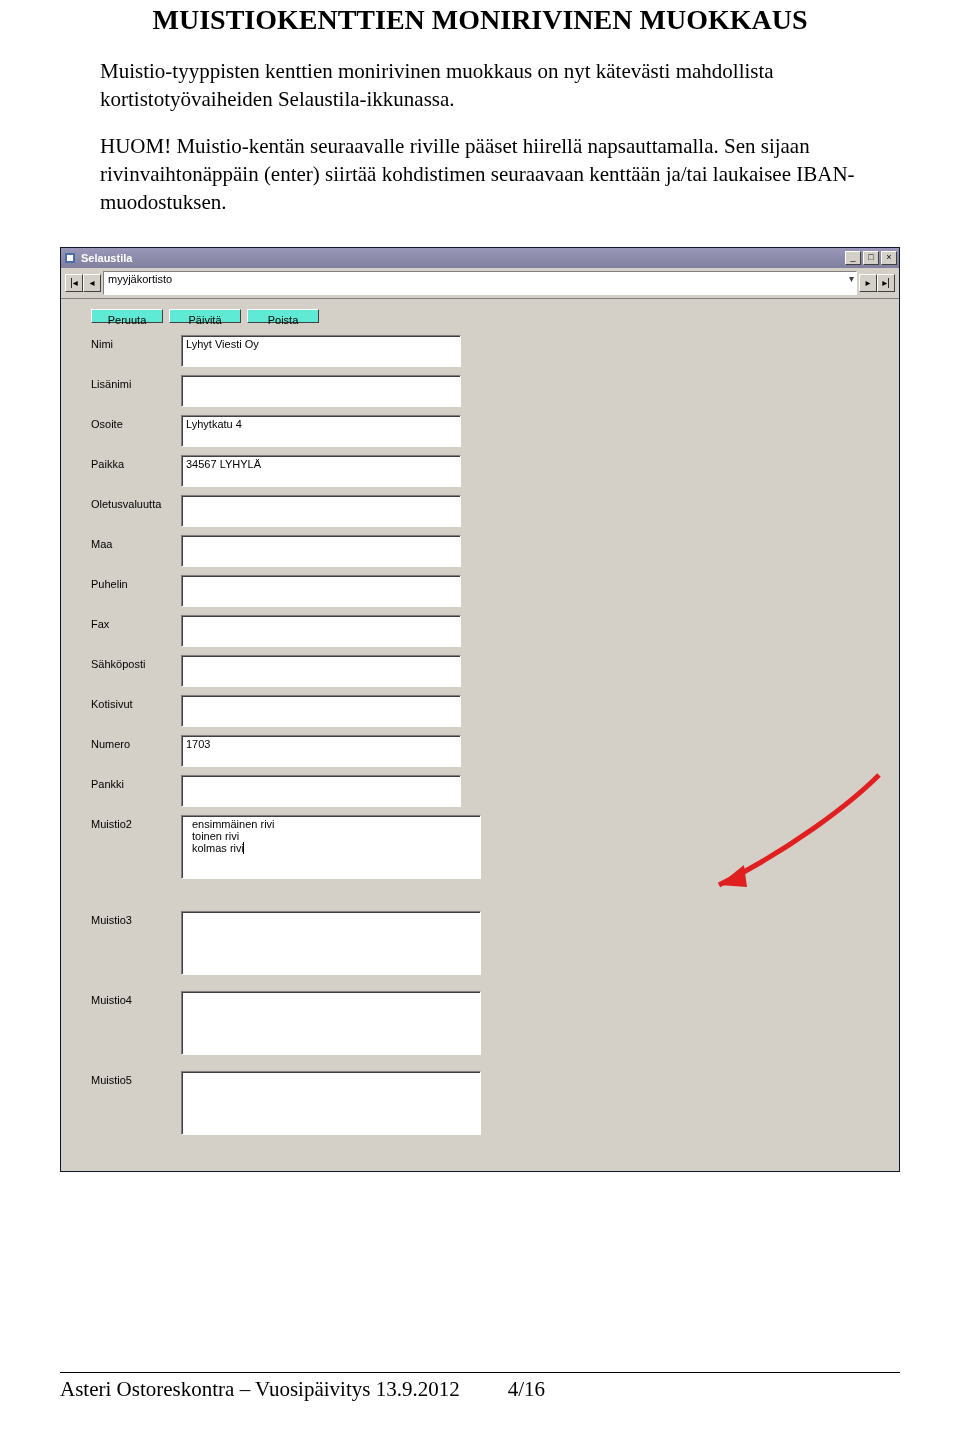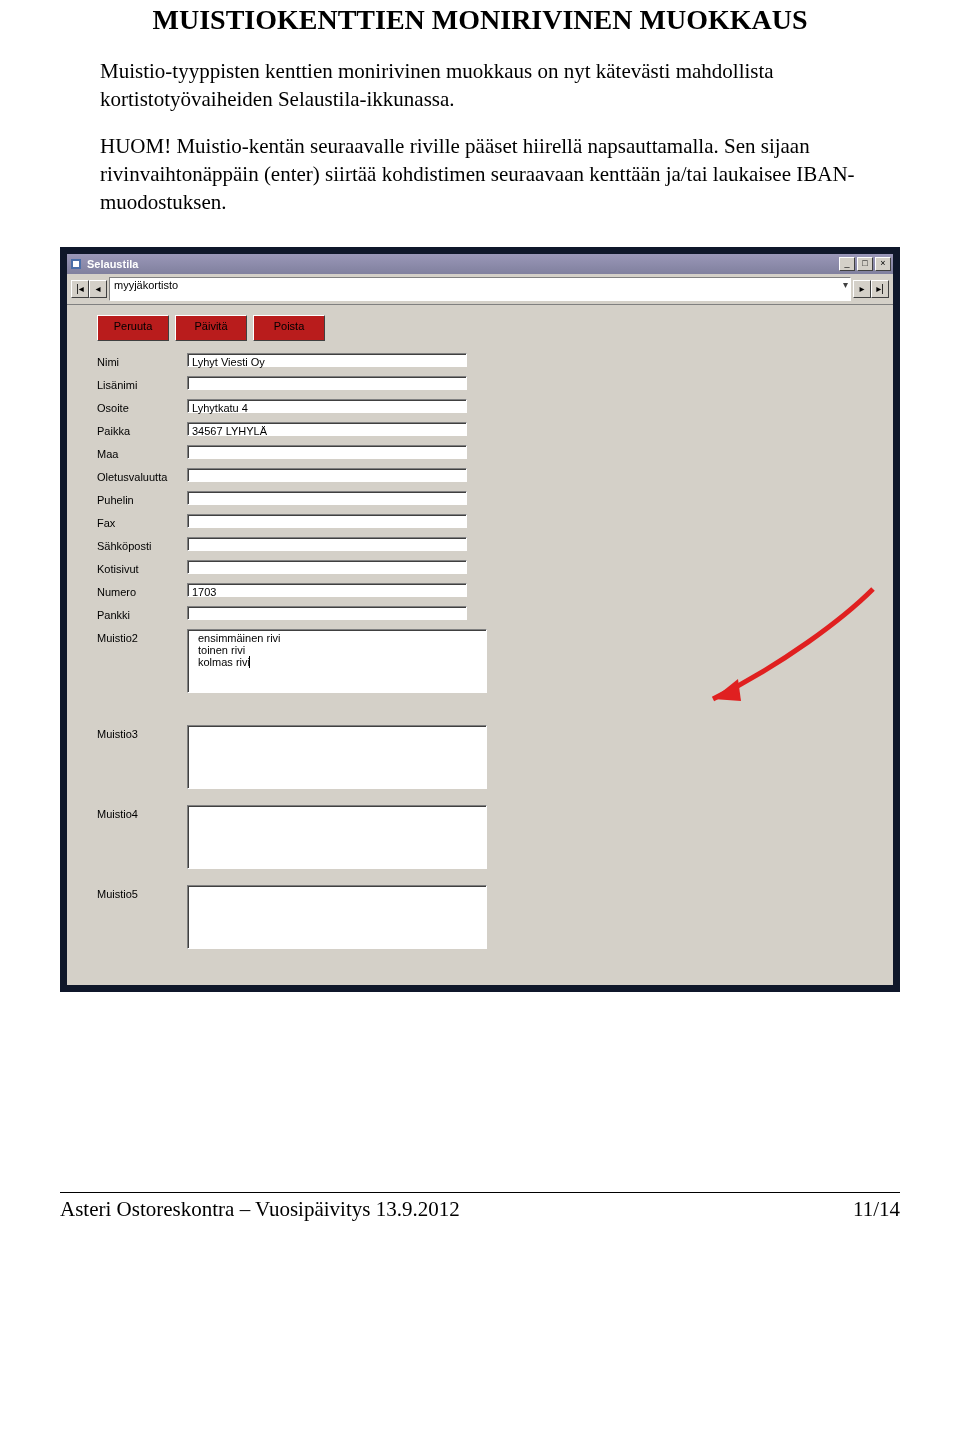--- a/index.html
+++ b/index.html
@@ -22,21 +22,21 @@
   }
   p.body-text {
     font-size: 21px;
     margin: 12px 0 20px 40px;
     line-height: 1.32;
     color: #000;
   }
   
   .app-window {
     margin: 30px 0 0 0;
-    border: 7px solid #0f172a;
+    border: 1px solid #0f172a;
     background: #d4d0c8;
     font-family: Tahoma, Arial, sans-serif;
     font-size: 11px;
     color: #000;
   }
   .titlebar {
     background: linear-gradient(to bottom, #9a97b8, #80809e);
     display: flex;
     align-items: center;
     height: 20px;
@@ -97,22 +97,22 @@
     right: 2px; top: 1px;
     font-size: 10px;
     color: #404040;
   }
   .button-row {
     padding: 10px 30px 4px 30px;
     display: flex;
     gap: 6px;
   }
   .small-btn {
-    width: 72px; height: 26px;
-    background: #b91c1c;
+    width: 72px; height: 14px;
+    background: #5eead4;
     border: 1px solid;
     border-color: #fff #404040 #404040 #fff;
     font-size: 11px;
     text-align: center;
     line-height: 20px;
   }
   .form-area {
     padding: 8px 30px 24px 30px;
     display: flex;
     position: relative;
@@ -128,21 +128,21 @@
   }
   .col-right .field-row { align-items: flex-start; margin-bottom: 12px; }
   .field-label {
     width: 90px;
     font-size: 11px;
     color: #000;
     padding-top: 3px;
   }
   .text-input {
     flex: 0 0 280px;
-    height: 14px;
+    height: 32px;
     background: #fff;
     border: 1px solid;
     border-color: #808080 #fff #fff #808080;
     box-shadow: inset 1px 1px 0 #404040;
     padding: 2px 4px;
     font-size: 11px;
     font-family: Tahoma, Arial, sans-serif;
   }
   .memo-input {
     flex: 0 0 300px;
@@ -174,21 +174,20 @@
     pointer-events: none;
   }
   
   .footer-rule {
     border: 0;
     border-top: 1px solid #000;
     margin: 200px 0 4px 0;
   }
   .footer-row {
     display: flex;
-    justify-content: space-between;
     font-size: 21px;
     font-family: "Times New Roman", Times, serif;
     gap: 48px;
   }
 </style>
 </head>
 <body>
 
 <div class="page">
 
@@ -241,25 +240,25 @@
         </div>
         <div class="field-row">
           <div class="field-label">Osoite</div>
           <div class="text-input">Lyhytkatu 4</div>
         </div>
         <div class="field-row">
           <div class="field-label">Paikka</div>
           <div class="text-input">34567  LYHYLÄ</div>
         </div>
         <div class="field-row">
+          <div class="field-label">Oletusvaluutta</div>
+          <div class="text-input"></div>
+        </div>
+        <div class="field-row">
           <div class="field-label">Maa</div>
-          <div class="text-input"></div>
-        </div>
-        <div class="field-row">
-          <div class="field-label">Oletusvaluutta</div>
           <div class="text-input"></div>
         </div>
         <div class="field-row">
           <div class="field-label">Puhelin</div>
           <div class="text-input"></div>
         </div>
         <div class="field-row">
           <div class="field-label">Fax</div>
           <div class="text-input"></div>
         </div>
@@ -306,16 +305,16 @@
           <div class="memo-input"></div>
         </div>
       </div>
 
     </div>
   </div>
 
   <hr class="footer-rule">
   <div class="footer-row">
     <span>Asteri Ostoreskontra – Vuosipäivitys 13.9.2012</span>
-    <span>11/14</span>
+    <span>4/16</span>
   </div>
 
 </div>
 
 </body></html>

